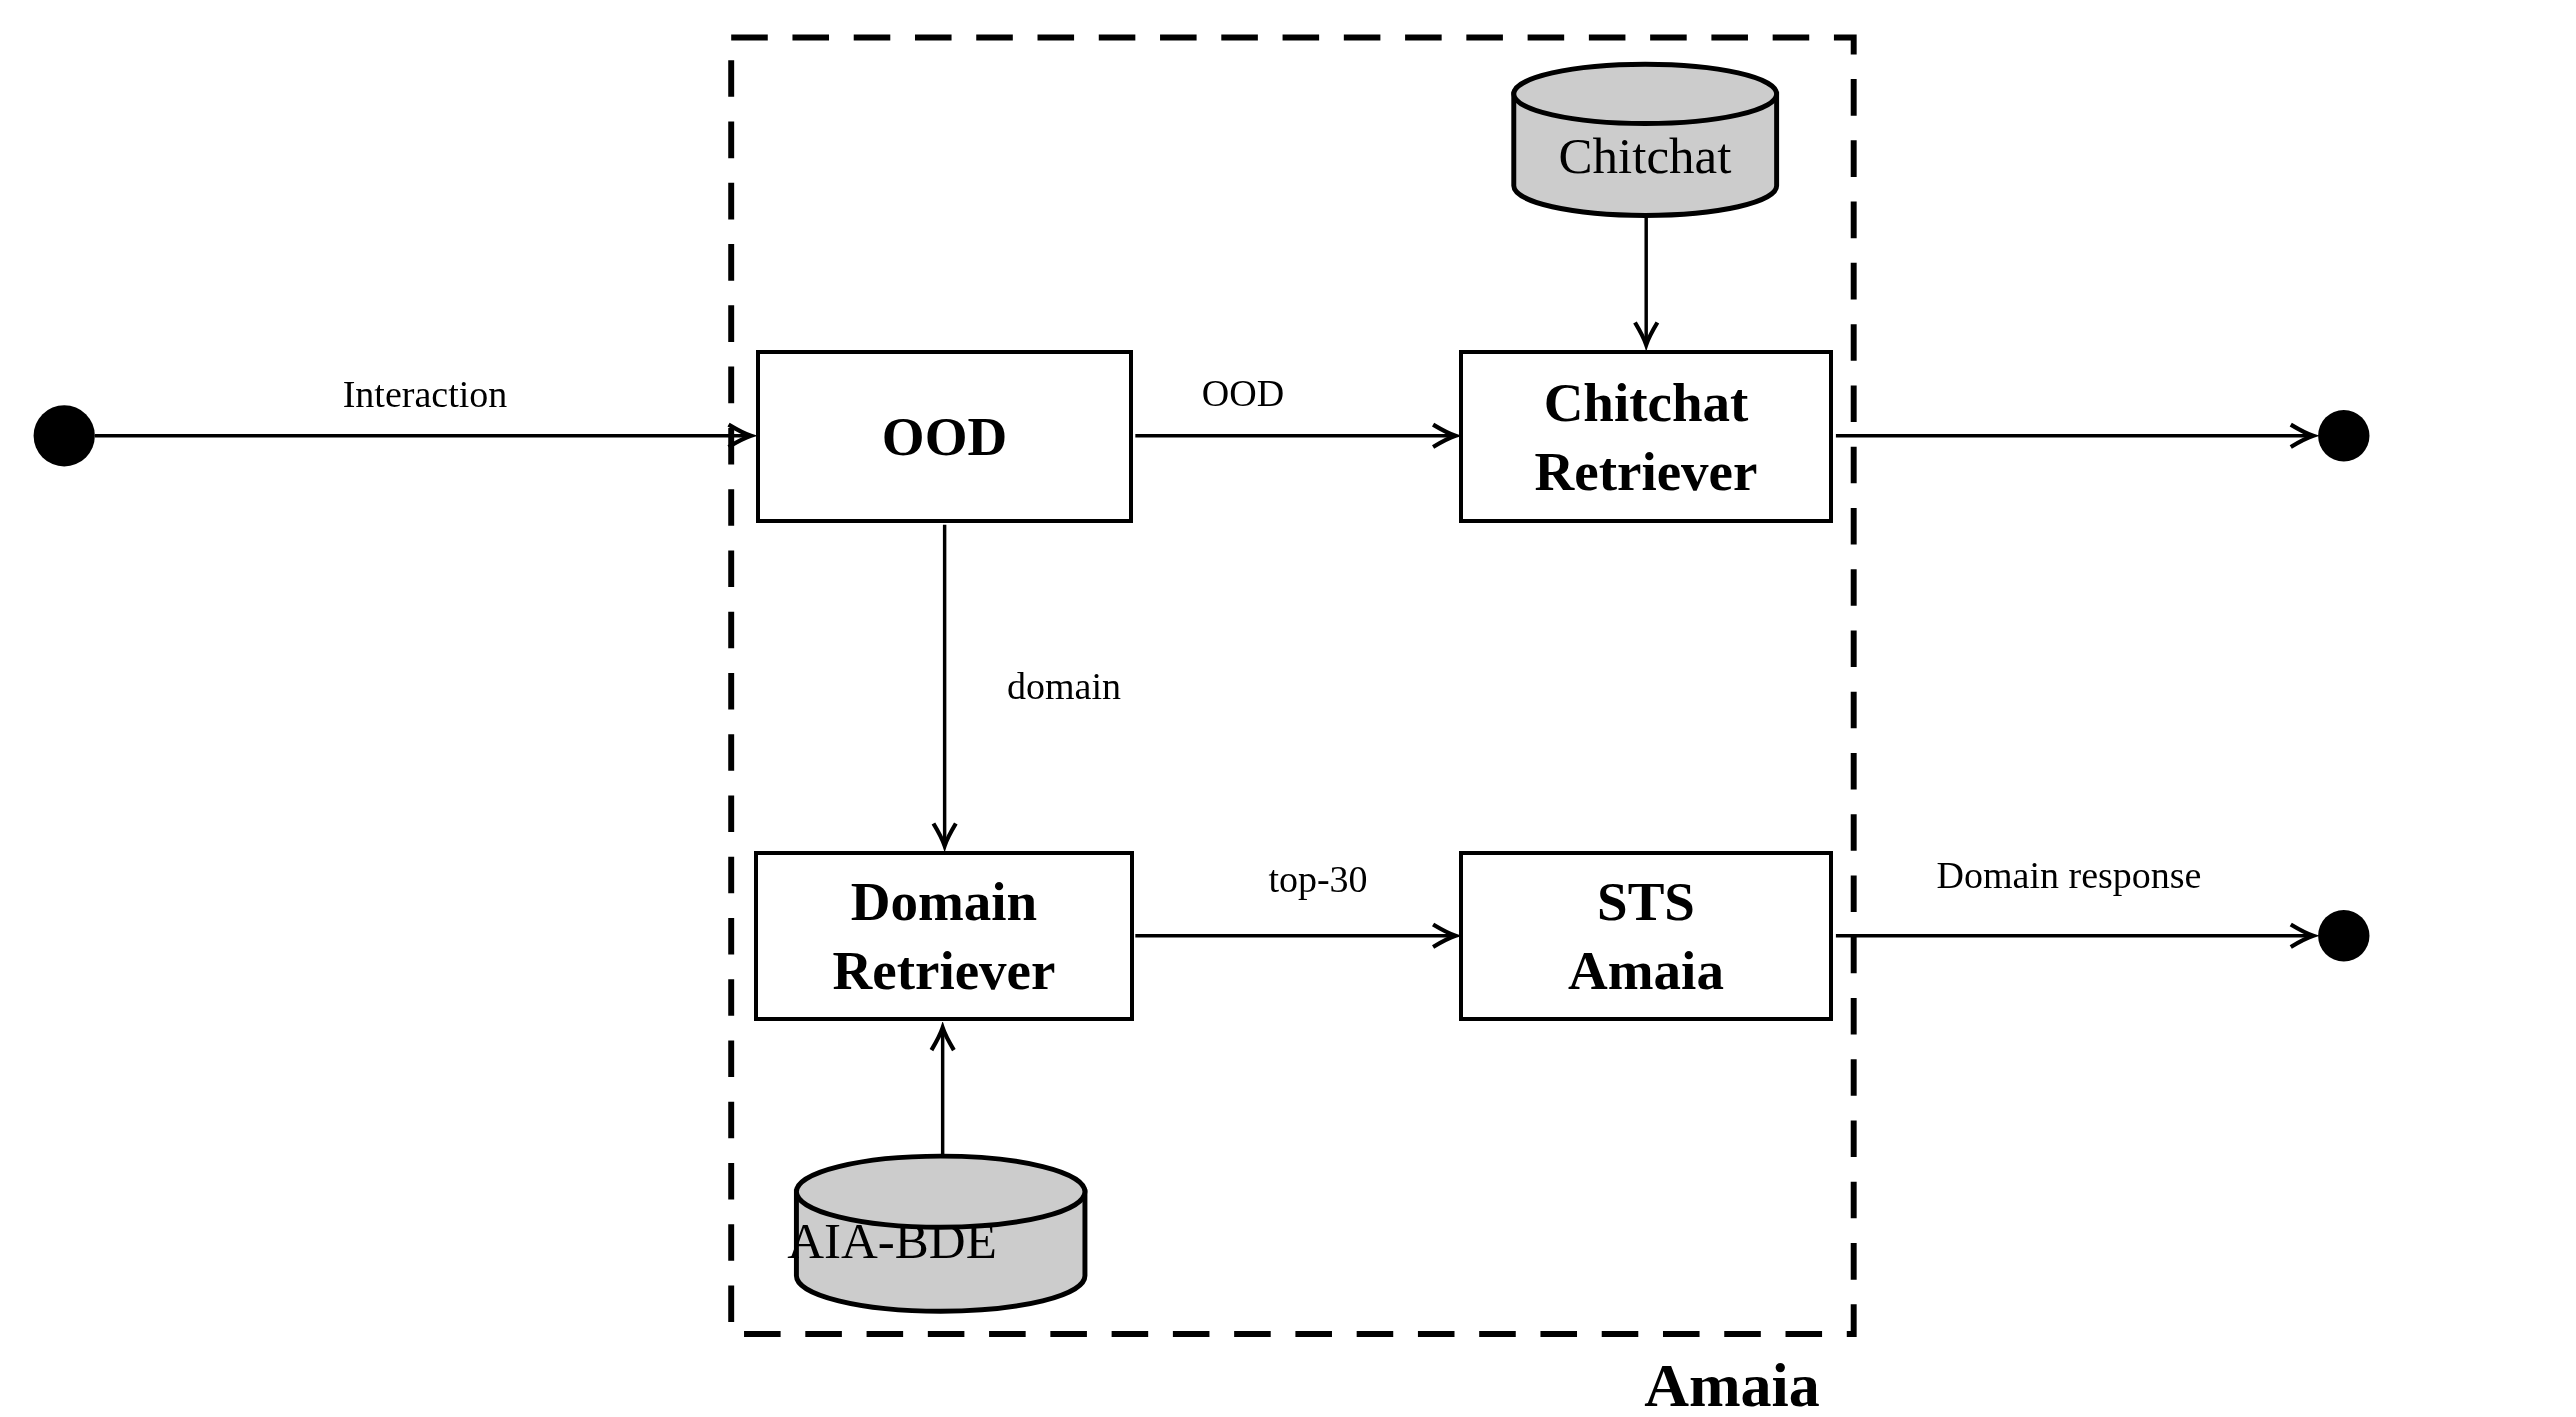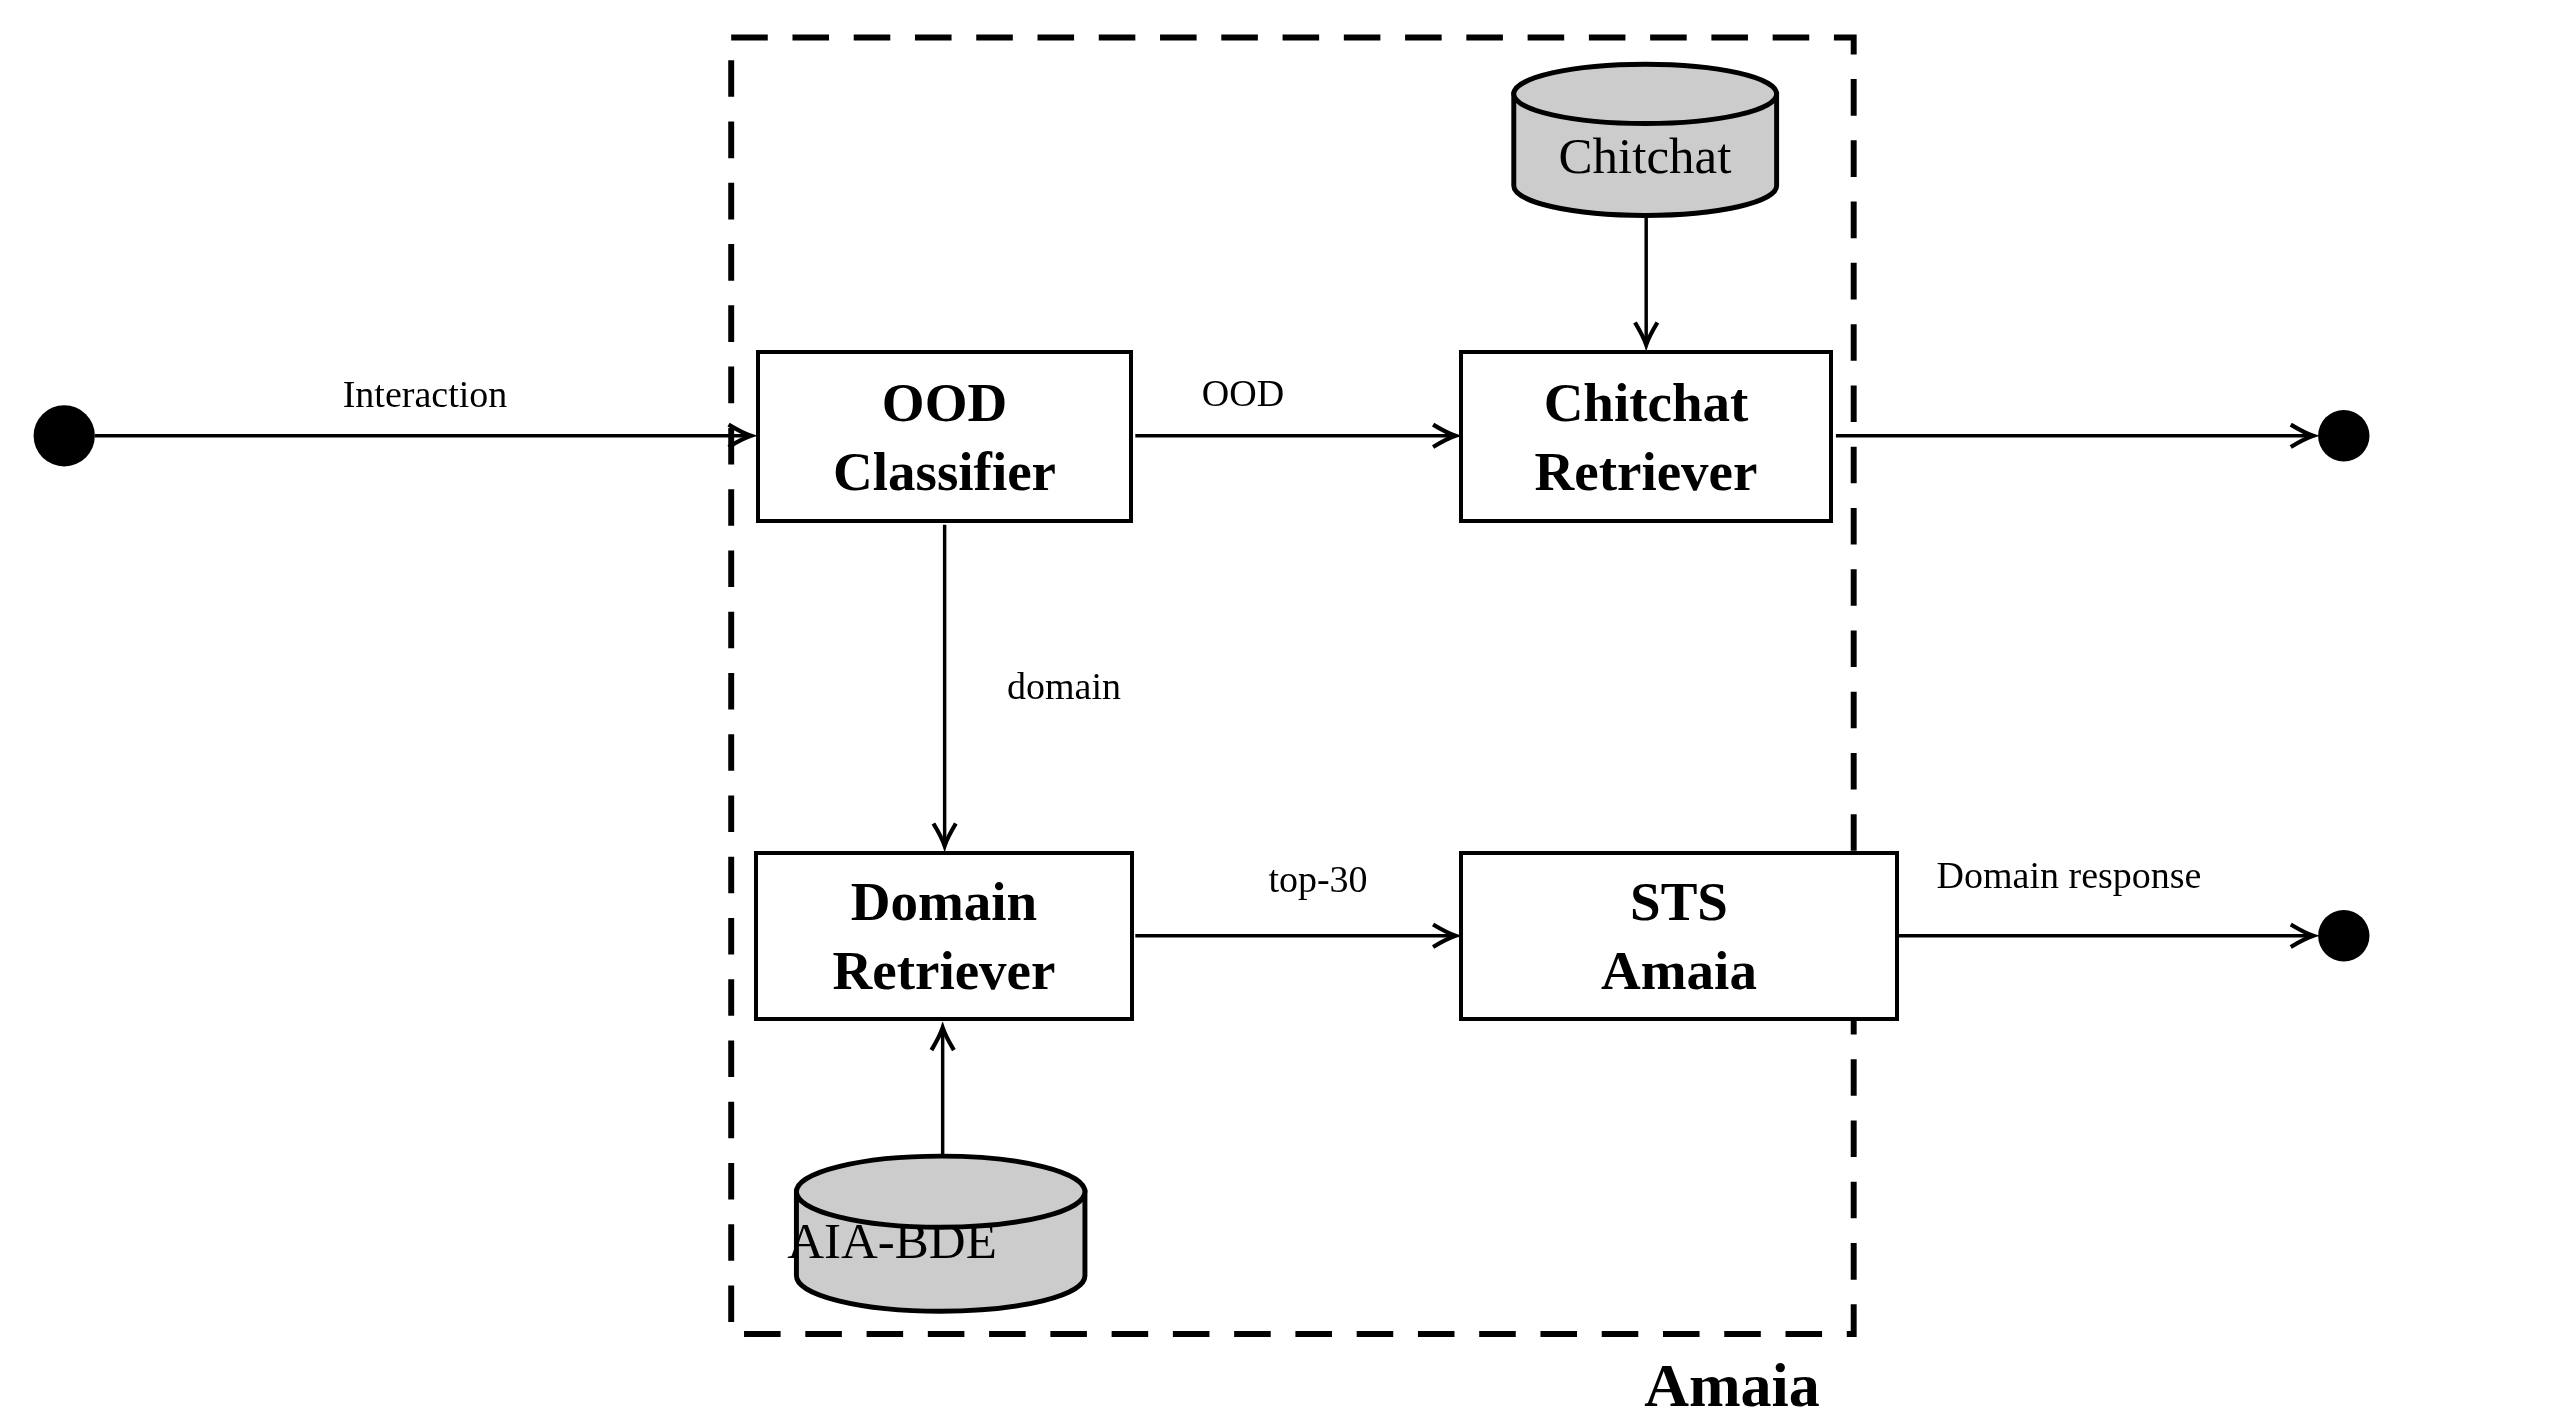--- a/index.html
+++ b/index.html
@@ -34,21 +34,21 @@
     justify-content: center;
     text-align: center;
     font-weight: bold;
     font-size: 55px;
     line-height: 69px;
     white-space: nowrap;
   }
   .box-ood-classifier     { left: 756px;  top: 350px; width: 377px; height: 173px; }
   .box-chitchat-retriever { left: 1459px; top: 350px; width: 374px; height: 173px; }
   .box-domain-retriever   { left: 754px;  top: 851px; width: 380px; height: 170px; }
-  .box-sts-model          { left: 1459px; top: 851px; width: 440px; height: 170px; }
+  .box-sts-model          { left: 1459px; top: 851px; width: 374px; height: 170px; }
 
   .edge-label {
     position: absolute;
     transform: translate(-50%, -50%);
     font-size: 38px;
     white-space: nowrap;
   }
   .db-label {
     position: absolute;
     transform: translate(-50%, -50%);
@@ -96,21 +96,20 @@
     </g>
 
     <g>
       <path d="M 806 1206 L 806 1291 A 146 36 0 0 0 1098 1291 L 1098 1206 Z" fill="#cccccc" stroke="#000000" stroke-width="5"></path>
       <ellipse cx="952" cy="1206" rx="146" ry="36" fill="#cccccc" stroke="#000000" stroke-width="5"></ellipse>
     </g>
   </svg>
 
   <div class="box box-ood-classifier">
     <span>OOD</span>
-    <span>Classifier</span>
   </div>
   <div class="box box-chitchat-retriever">
     <span>Chitchat</span>
     <span>Retriever</span>
   </div>
   <div class="box box-domain-retriever">
     <span>Domain</span>
     <span>Retriever</span>
   </div>
   <div class="box box-sts-model">

